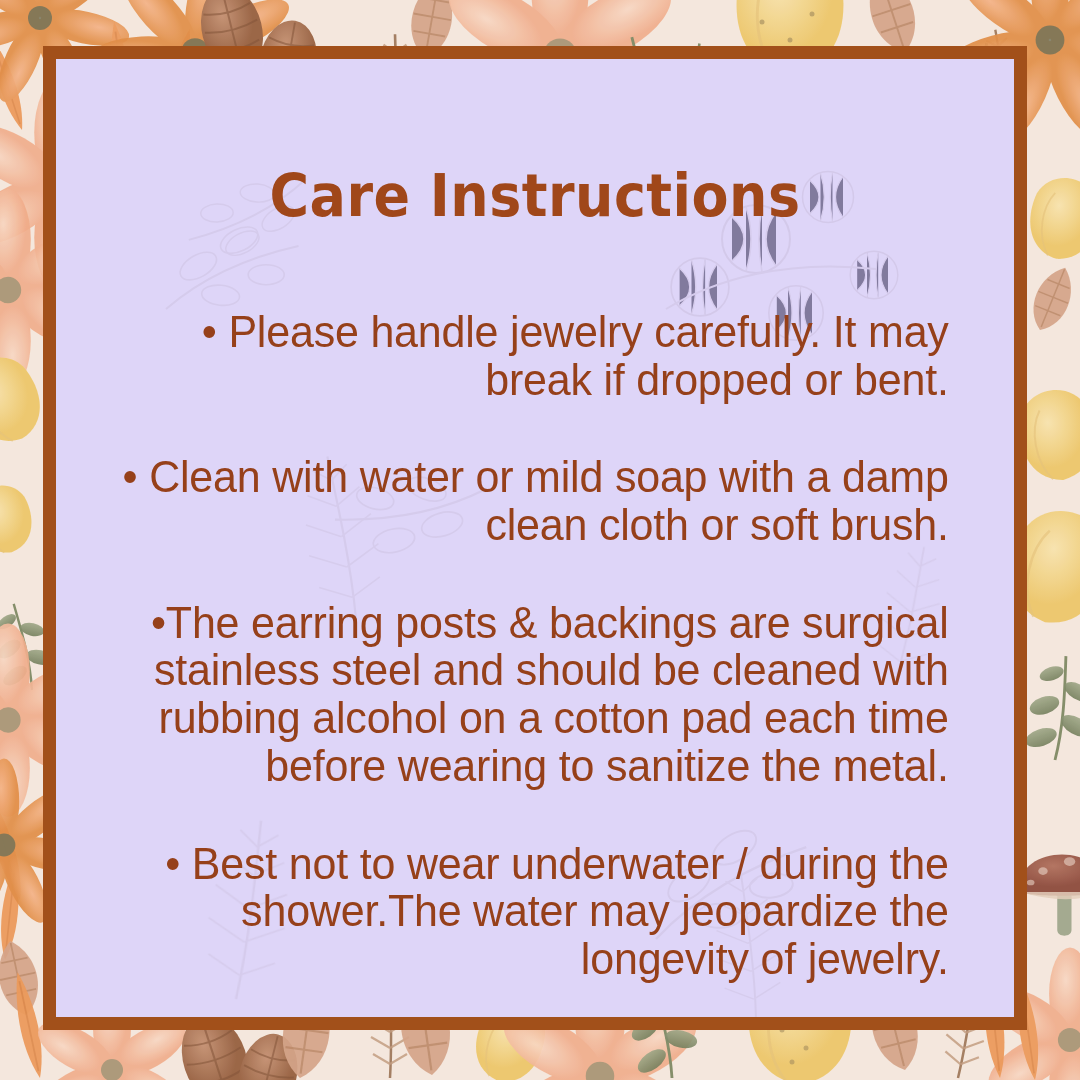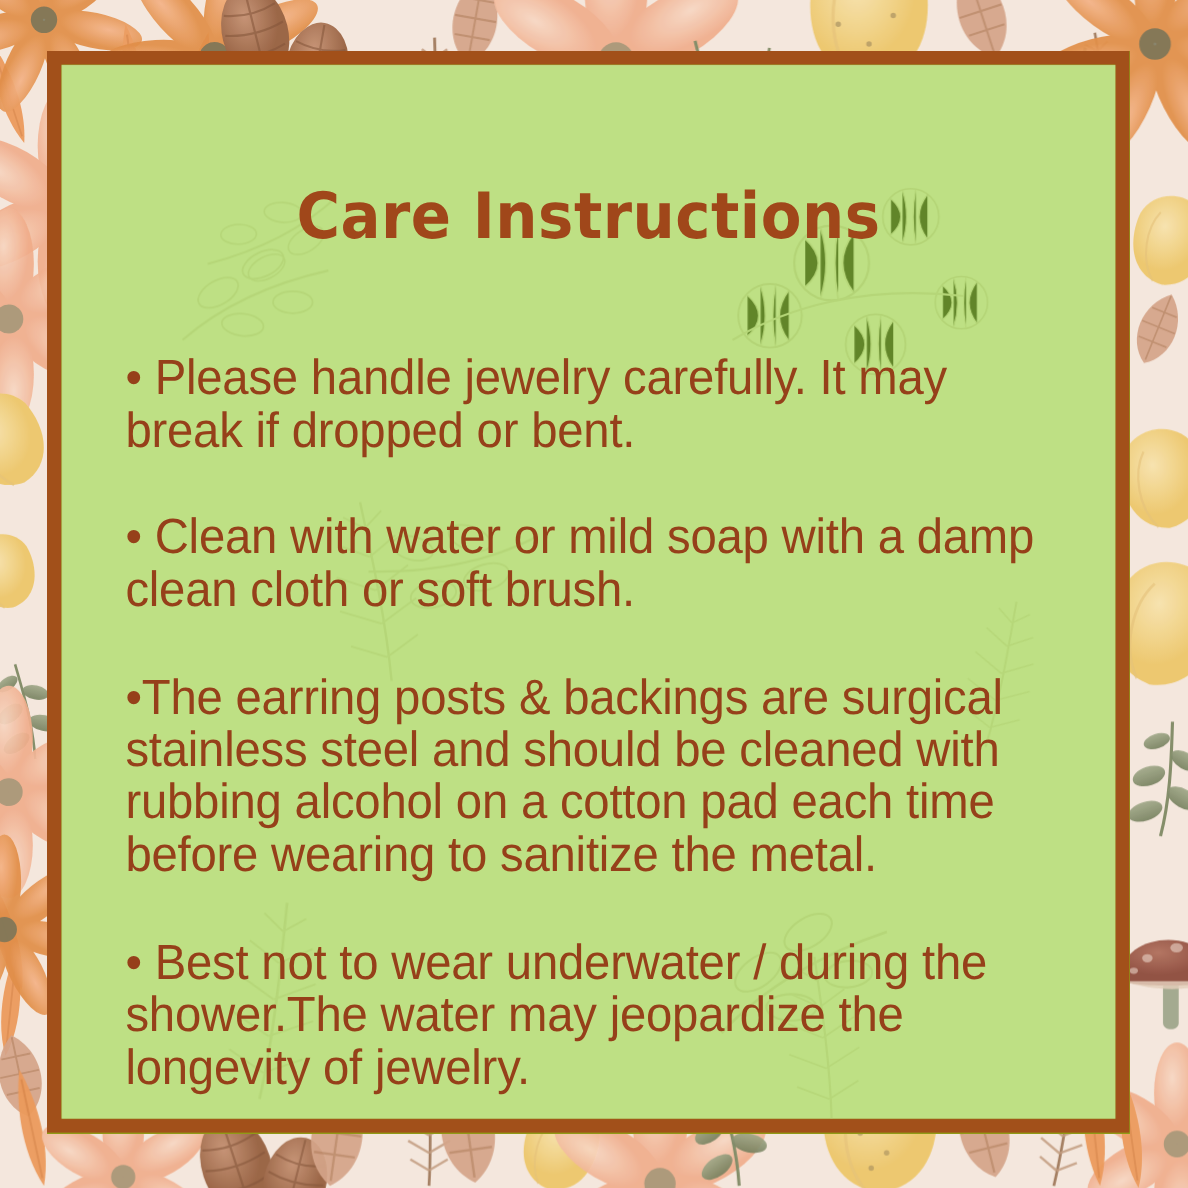--- a/index.html
+++ b/index.html
@@ -29,21 +29,21 @@
 
   
   #frame {
     position: absolute;
     left: 43px;
     top: 46px;
     width: 984px;
     height: 984px;
     box-sizing: border-box;
     border: 13px solid #a2501a;
-    background: #84cc16;
+    background: #c4b5fd;
     overflow: hidden;
   }
 
   
   #panel-watermark {
     position: absolute;
     inset: 0;
     opacity: 0.5;
     pointer-events: none;
   }
@@ -65,23 +65,24 @@
     font-weight: 700;
     font-size: 58px;
     letter-spacing: 0.5px;
     color: #a0471a;
     transform: scaleX(0.93);
     line-height: 1;
   }
 
   #bullet-list {
     position: absolute;
-    top: 215px;
+    top: 204px;
     left: 58px;
     right: 26px;
+    text-align: right;
   }
 
   .bullet-item {
     display: block;
     color: #96401a;
     font-family: "Liberation Sans", sans-serif;
     font-size: 45px;
     line-height: 1.06;
     letter-spacing: -0.2px;
     transform: scaleX(0.955);

